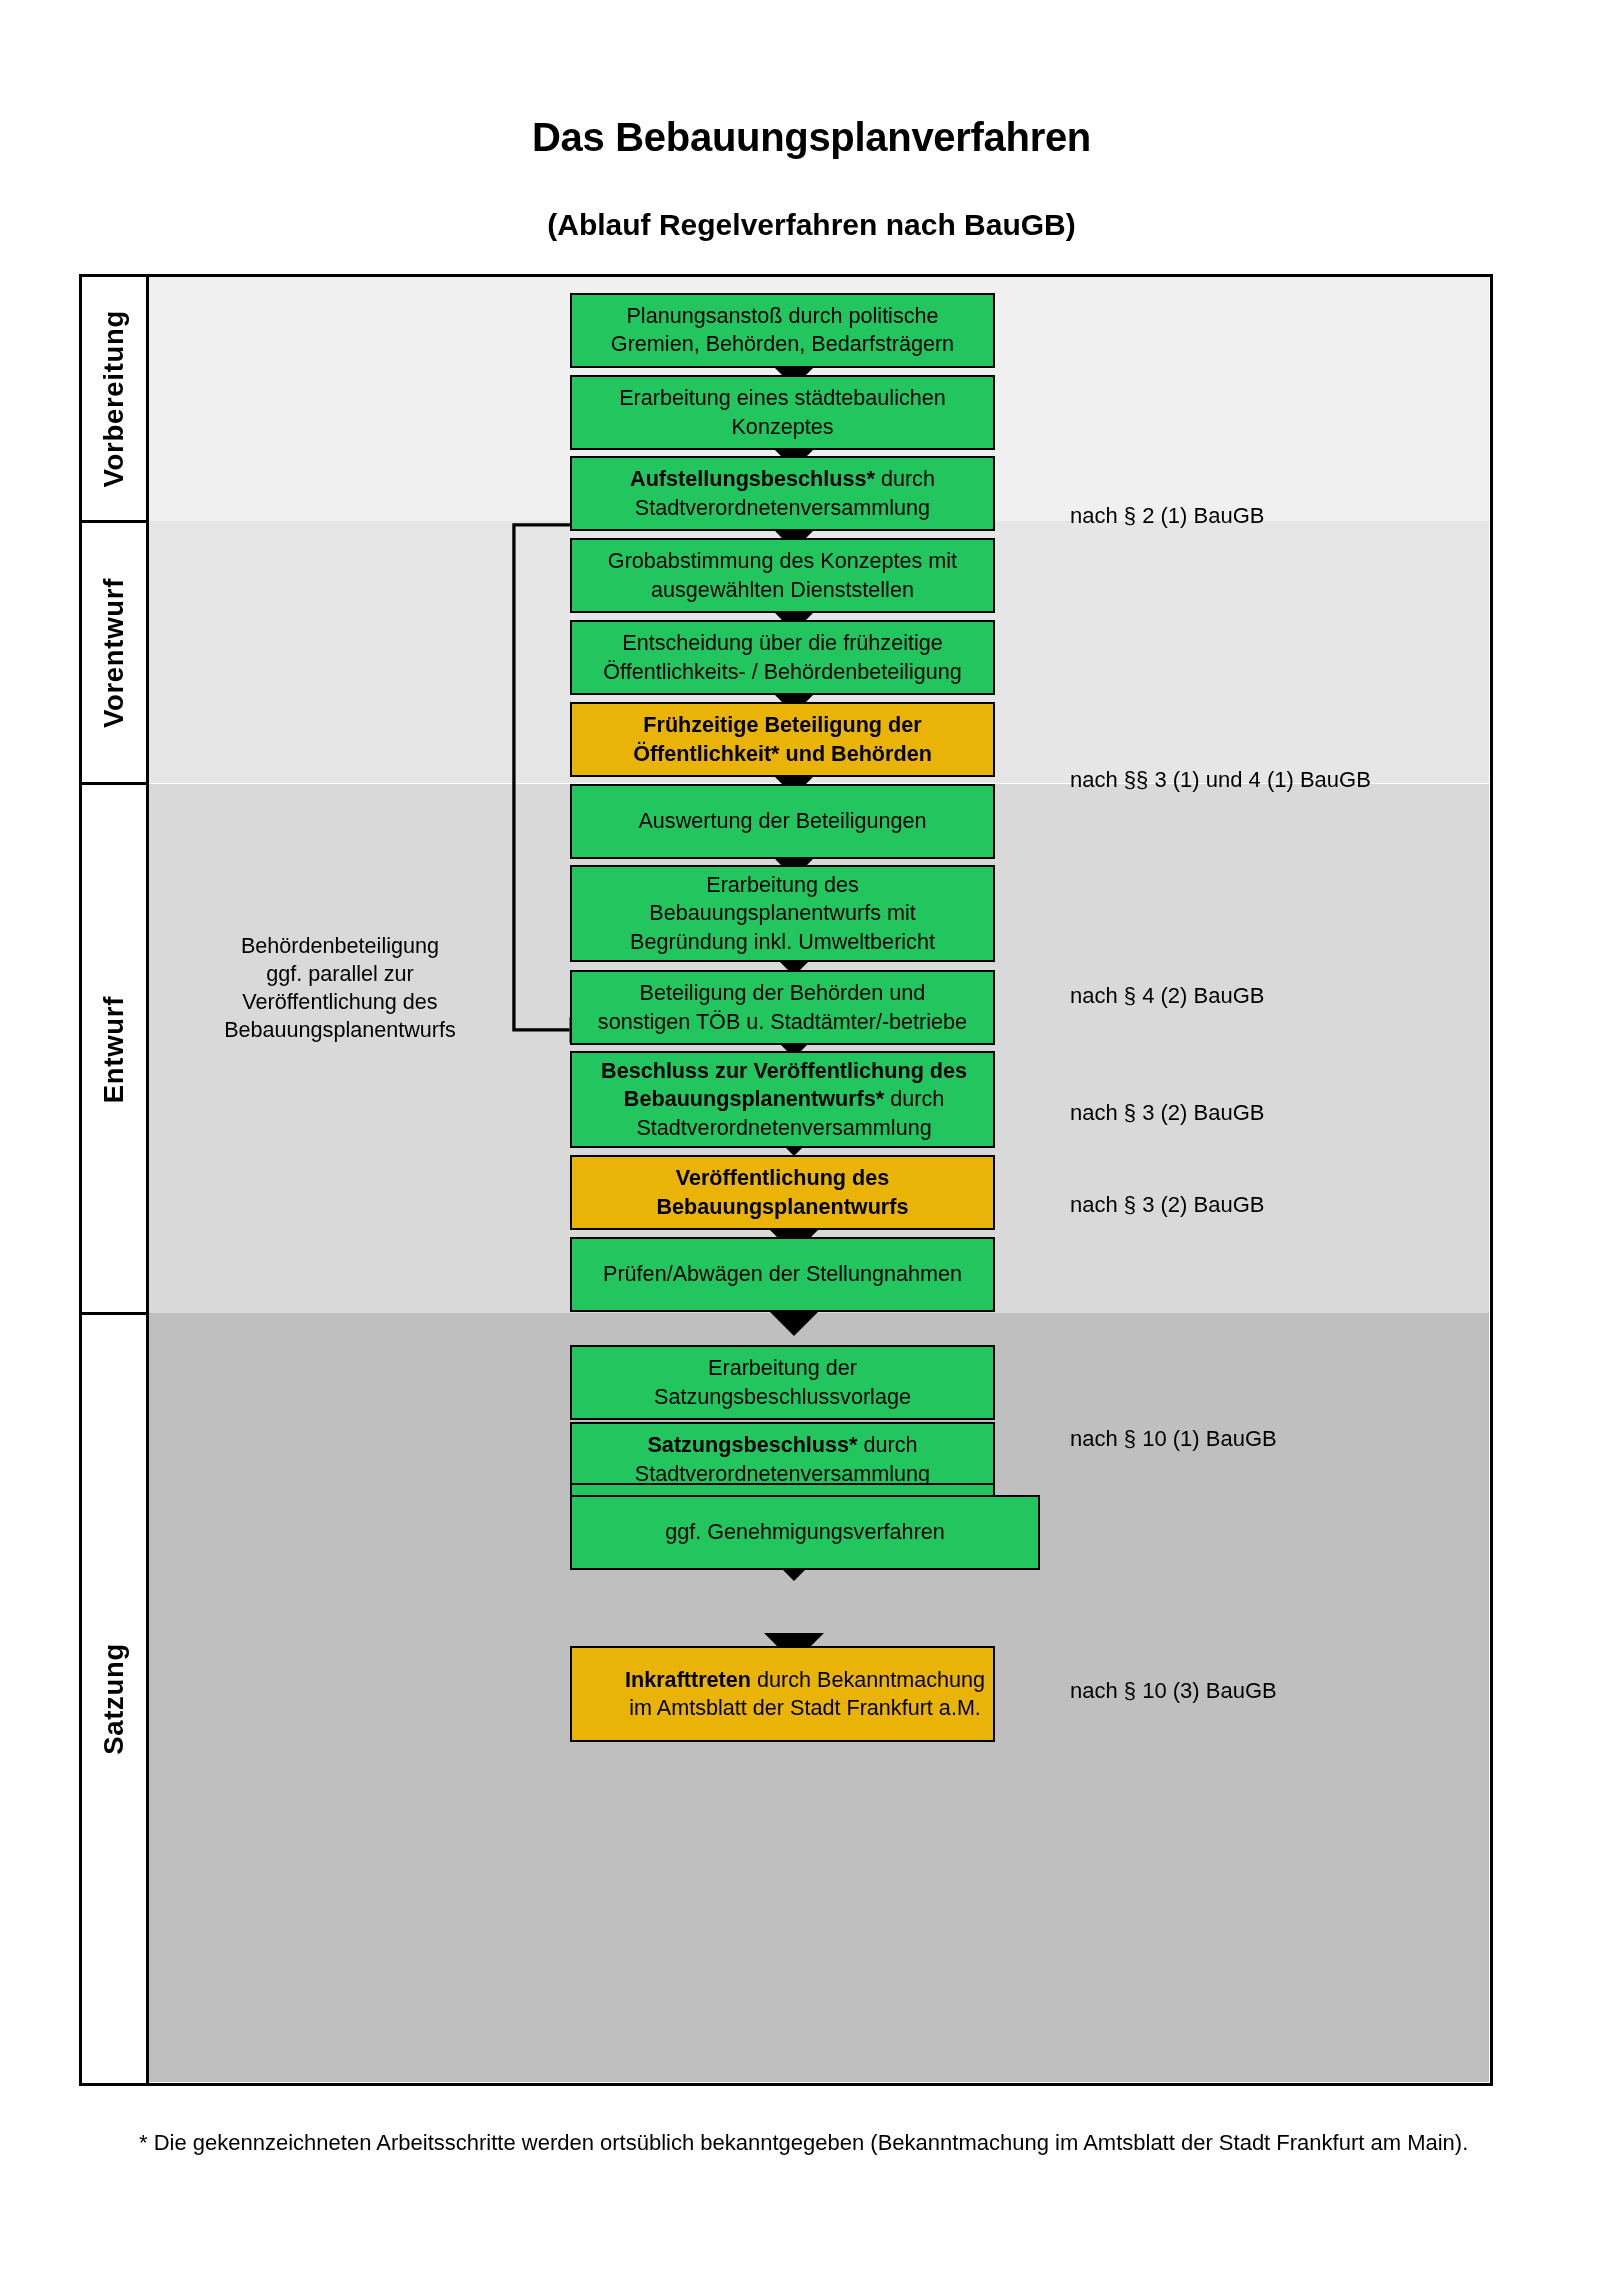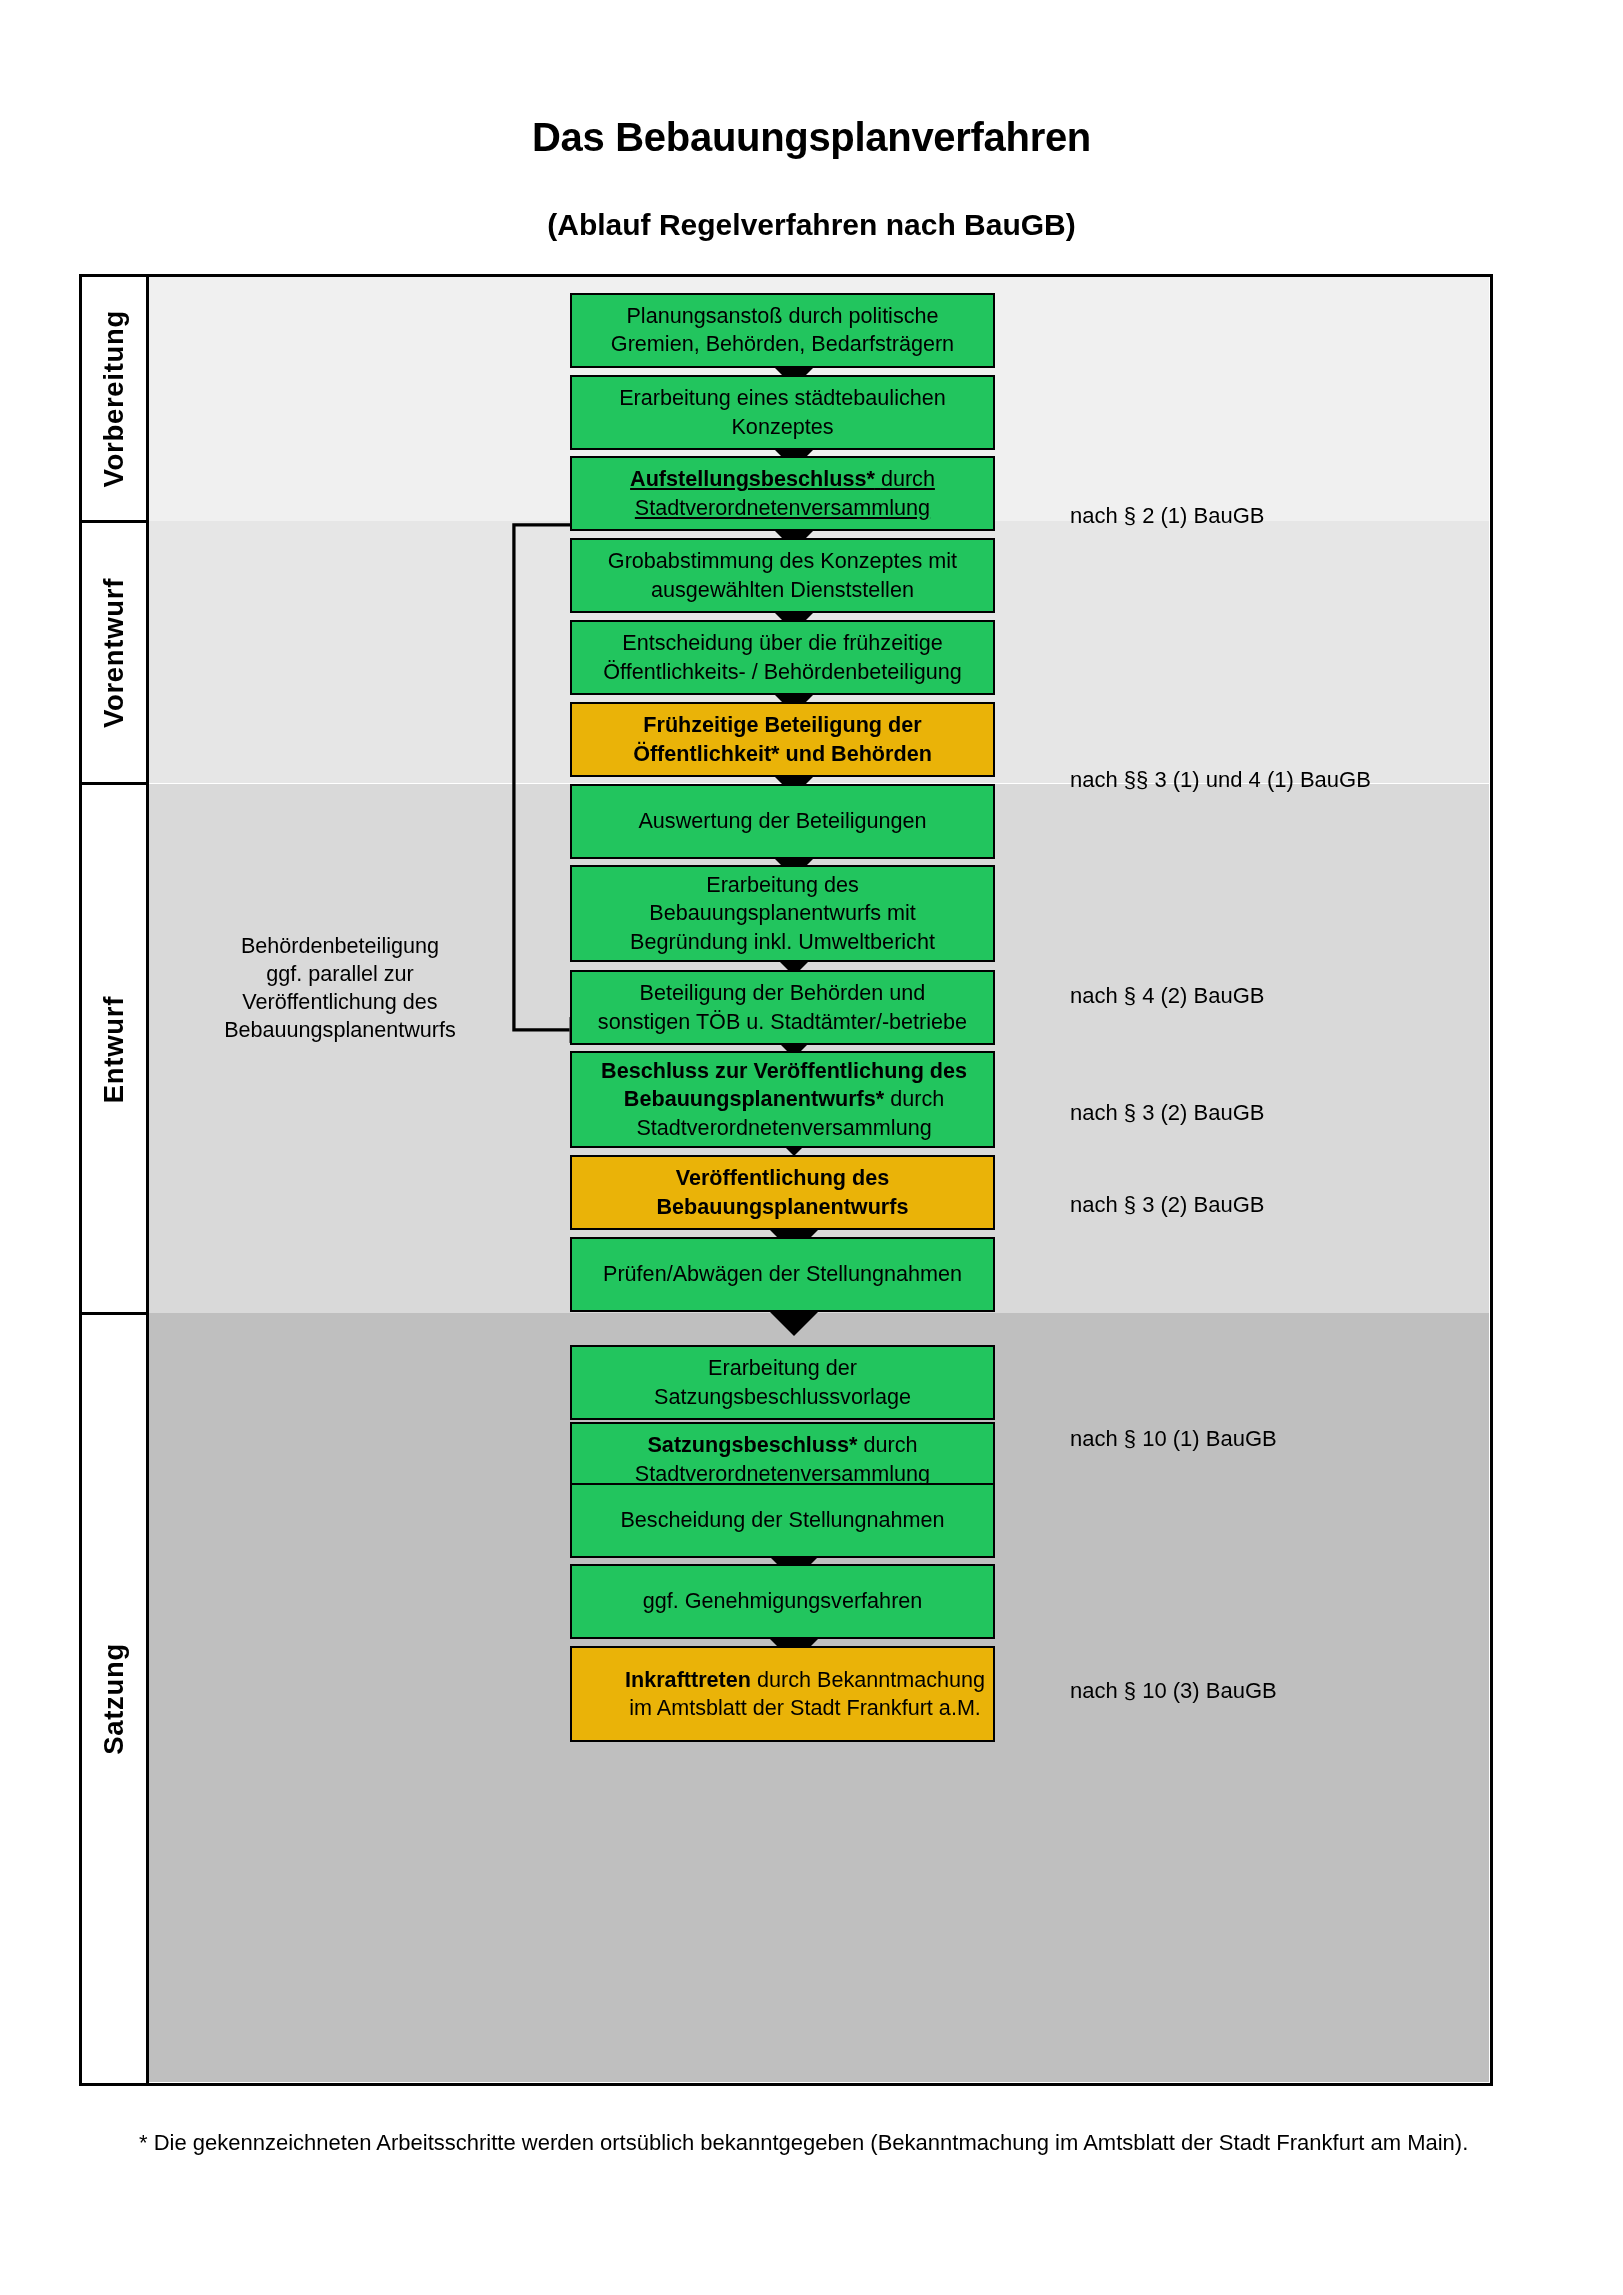--- a/index.html
+++ b/index.html
@@ -154,21 +154,21 @@
       </div>
     </div>
 
     <div class="box" style="left:488px;top:98px;width:425px;height:75px;">
       <div>
         <span>Erarbeitung eines städtebaulichen</span><br>
         <span>Konzeptes</span>
       </div>
     </div>
 
-    <div class="box" style="left:488px;top:179px;width:425px;height:75px;text-decoration:underline;">
+    <div class="box" style="left:488px;top:179px;width:425px;height:75px;">
       <div>
         <b>Aufstellungsbeschluss*</b>
         <span> durch</span><br>
         <span>Stadtverordnetenversammlung</span>
       </div>
     </div>
 
     <div class="box" style="left:488px;top:261px;width:425px;height:75px;">
       <div>
         <span>Grobabstimmung des Konzeptes mit</span><br>
@@ -240,21 +240,21 @@
         <b>Satzungsbeschluss*</b>
         <span> durch</span><br>
         <span>Stadtverordnetenversammlung</span>
       </div>
     </div>
 
     <div class="box" style="left:488px;top:1206px;width:425px;height:75px;">
       <div><span>Bescheidung der Stellungnahmen</span></div>
     </div>
 
-    <div class="box" style="left:488px;top:1287px;width:425px;height:75px;">
+    <div class="box" style="left:488px;top:1218px;width:470px;height:75px;">
       <div><span>ggf. Genehmigungsverfahren</span></div>
     </div>
 
     <div class="box blue" style="left:488px;top:1369px;width:425px;height:96px;justify-content:flex-end;">
       <div>
         <b>Inkrafttreten</b><span> durch Bekanntmachung</span><br>
         <span>im Amtsblatt der Stadt Frankfurt a.M.</span>
       </div>
     </div>
 

